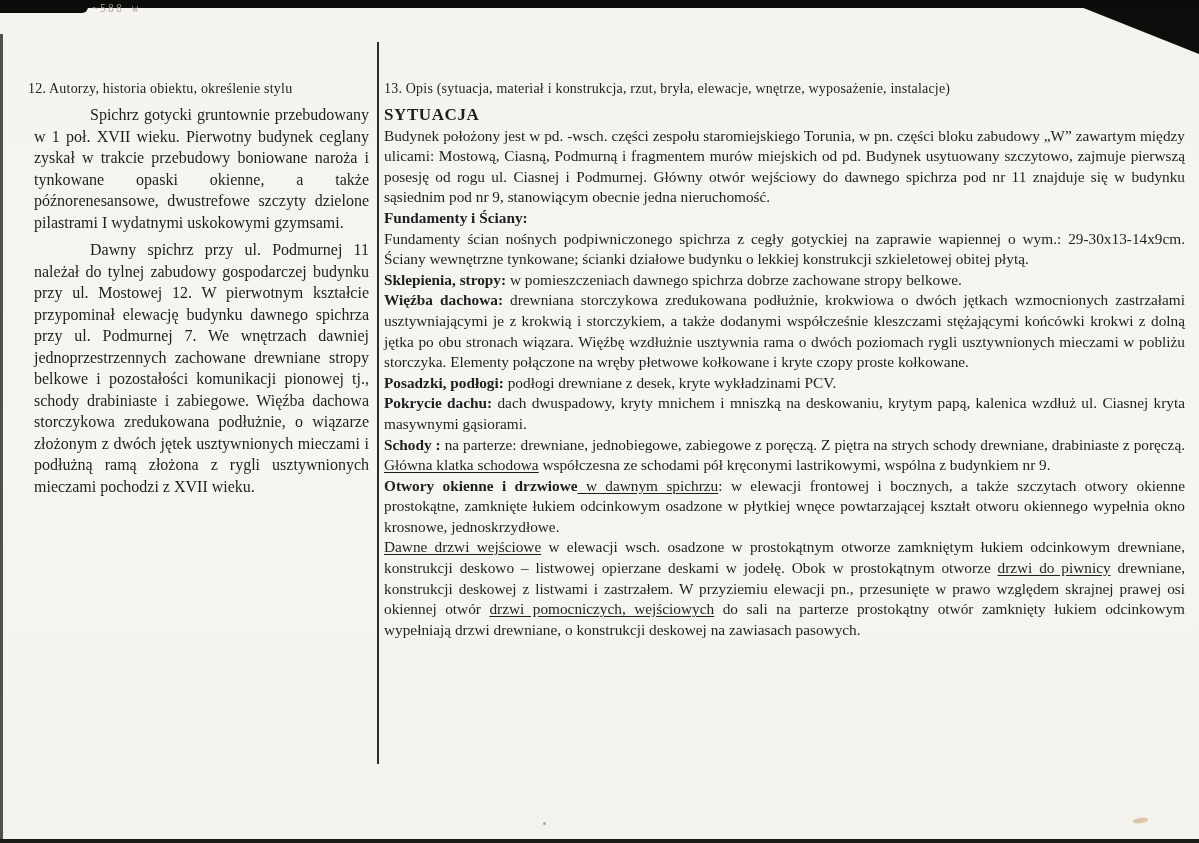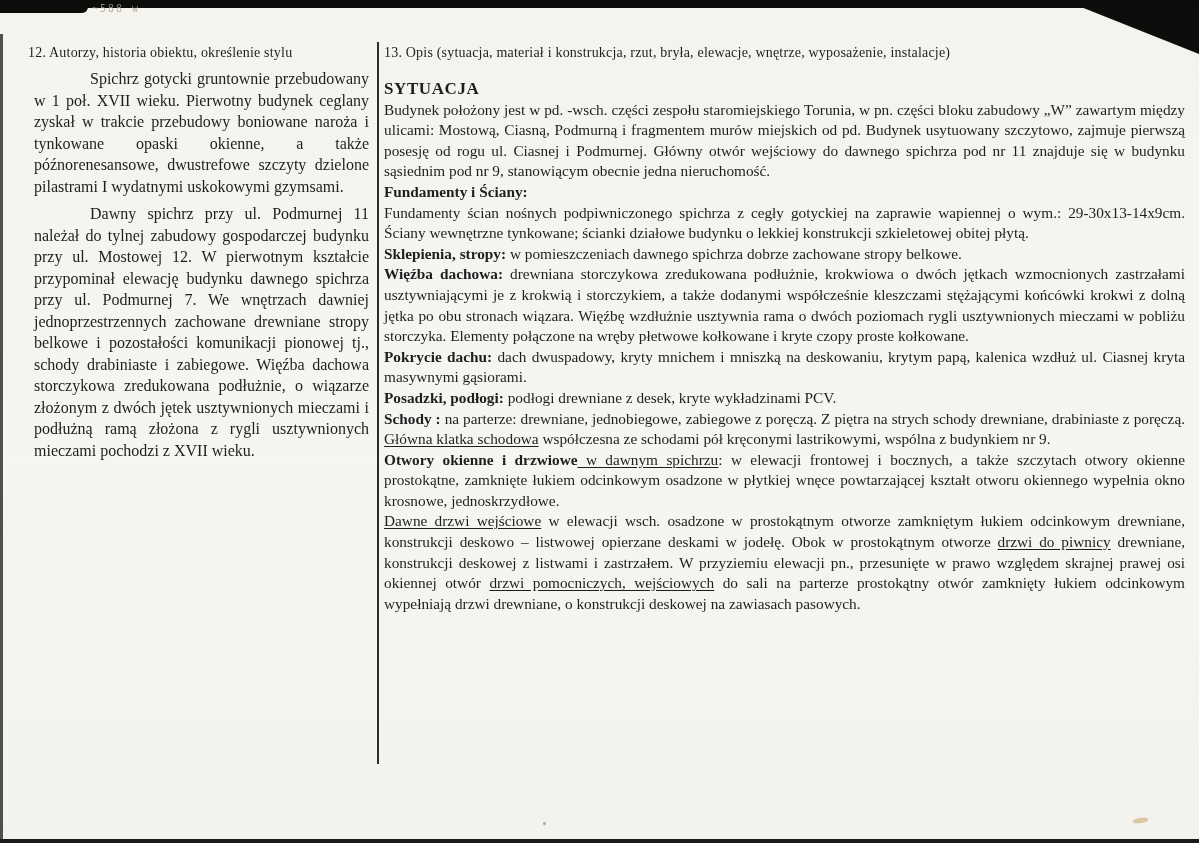--- a/index.html
+++ b/index.html
@@ -22,25 +22,25 @@
   .speck-smudge{position:absolute;left:1133px;top:818px;width:15px;height:5px;background:#c59a5f;opacity:.5;border-radius:40%;transform:rotate(-8deg);}
   .pencil-mark{position:absolute;left:92px;top:3px;font-family:"DejaVu Sans Mono",monospace;
     font-size:10px;color:#a9a396;letter-spacing:2px;opacity:.8;}
 
   
   .divider{position:absolute;left:377px;top:42px;width:2px;height:722px;background:#2e2d2a;}
 
   
   .col-left{position:absolute;left:28px;top:44px;width:347px;}
   .col-right{position:absolute;left:384px;top:44px;width:801px;}
-  .hdr{font-size:14px;line-height:18px;letter-spacing:.2px;}
+  .hdr{font-size:14px;line-height:18px;letter-spacing:.2px;margin-top:36px;}
   .col-left .body{margin-top:3px;}
   .col-left .para{font-size:16px;line-height:21.5px;text-align:justify;margin:6px;}
   .col-left .para.indent{text-indent:56px;}
-  .col-right .body{margin-top:17px;}
+  .col-right .body{margin-top:7px;}
   .col-right .para{font-size:15.3px;line-height:20.6px;text-align:justify;margin:0;}
 
   
   .r-n{}
   .r-b{font-weight:bold;font-size:17px;letter-spacing:.6px;}
   .r-bu{font-weight:bold;text-underline-offset:2px;}
   .r-u{text-decoration:underline;text-underline-offset:2px;}
 </style>
 </head>
 <body>
@@ -69,21 +69,21 @@
 
   <div class="col-right">
     <div class="hdr">13. Opis (sytuacja, materiał i konstrukcja, rzut, bryła, elewacje, wnętrze, wyposażenie, instalacje)</div>
     <div class="body">
         <p class="para"><span class="r-b">SYTUACJA</span></p>
         <p class="para"><span class="r-n">Budynek położony jest w pd. -wsch. części zespołu staromiejskiego Torunia, w pn. części bloku zabudowy „W” zawartym między ulicami: Mostową, Ciasną, Podmurną i fragmentem murów miejskich od pd. Budynek usytuowany szczytowo, zajmuje pierwszą posesję od rogu ul. Ciasnej i Podmurnej. Główny otwór wejściowy do dawnego spichrza pod nr 11 znajduje się w budynku sąsiednim pod nr 9, stanowiącym obecnie jedna nieruchomość.</span></p>
         <p class="para"><span class="r-bu">Fundamenty i Ściany:</span></p>
         <p class="para"><span class="r-n">Fundamenty ścian nośnych podpiwniczonego spichrza z cegły gotyckiej na zaprawie wapiennej o wym.: 29-30x13-14x9cm. Ściany wewnętrzne tynkowane; ścianki działowe budynku o lekkiej konstrukcji szkieletowej obitej płytą.</span></p>
         <p class="para"><span class="r-bu">Sklepienia, stropy:</span><span class="r-n"> w pomieszczeniach dawnego spichrza dobrze zachowane stropy belkowe.</span></p>
         <p class="para"><span class="r-bu">Więźba dachowa:</span><span class="r-n"> drewniana storczykowa zredukowana podłużnie, krokwiowa o dwóch jętkach wzmocnionych zastrzałami usztywniającymi je z krokwią i storczykiem, a także dodanymi współcześnie kleszczami stężającymi końcówki krokwi z dolną jętka po obu stronach wiązara. Więźbę wzdłużnie usztywnia rama o dwóch poziomach rygli usztywnionych mieczami w pobliżu storczyka. Elementy połączone na wręby płetwowe kołkowane i kryte czopy proste kołkowane.</span></p>
+        <p class="para"><span class="r-bu">Posadzki, podłogi:</span><span class="r-n"> podłogi drewniane z desek, kryte wykładzinami PCV.</span></p>
         <p class="para"><span class="r-bu">Pokrycie dachu:</span><span class="r-n"> dach dwuspadowy, kryty mnichem i mniszką na deskowaniu, krytym papą, kalenica wzdłuż ul. Ciasnej kryta masywnymi gąsiorami.</span></p>
-        <p class="para"><span class="r-bu">Posadzki, podłogi:</span><span class="r-n"> podłogi drewniane z desek, kryte wykładzinami PCV.</span></p>
         <p class="para"><span class="r-bu">Schody :</span><span class="r-n"> na parterze: drewniane, jednobiegowe, zabiegowe z poręczą. Z piętra na strych schody drewniane, drabiniaste z poręczą. </span><span class="r-u">Główna klatka schodowa</span><span class="r-n"> współczesna ze schodami pół kręconymi lastrikowymi, wspólna z budynkiem nr 9.</span></p>
         <p class="para"><span class="r-bu">Otwory okienne i drzwiowe</span><span class="r-u"> w dawnym spichrzu</span><span class="r-n">: w elewacji frontowej i bocznych, a także szczytach otwory okienne prostokątne, zamknięte łukiem odcinkowym osadzone w płytkiej wnęce powtarzającej kształt otworu okiennego wypełnia okno krosnowe, jednoskrzydłowe.</span></p>
         <p class="para"><span class="r-u">Dawne drzwi wejściowe</span><span class="r-n"> w elewacji wsch. osadzone w prostokątnym otworze zamkniętym łukiem odcinkowym drewniane, konstrukcji deskowo – listwowej opierzane deskami w jodełę. Obok w prostokątnym otworze </span><span class="r-u">drzwi do piwnicy</span><span class="r-n"> drewniane, konstrukcji deskowej z listwami i zastrzałem. W przyziemiu elewacji pn., przesunięte w prawo względem skrajnej prawej osi okiennej otwór </span><span class="r-u">drzwi pomocniczych, wejściowych</span><span class="r-n"> do sali na parterze prostokątny otwór zamknięty łukiem odcinkowym wypełniają drzwi drewniane, o konstrukcji deskowej na zawiasach pasowych.</span></p>
       </div>
   </div>
 
 </div>
 
 </body></html>

